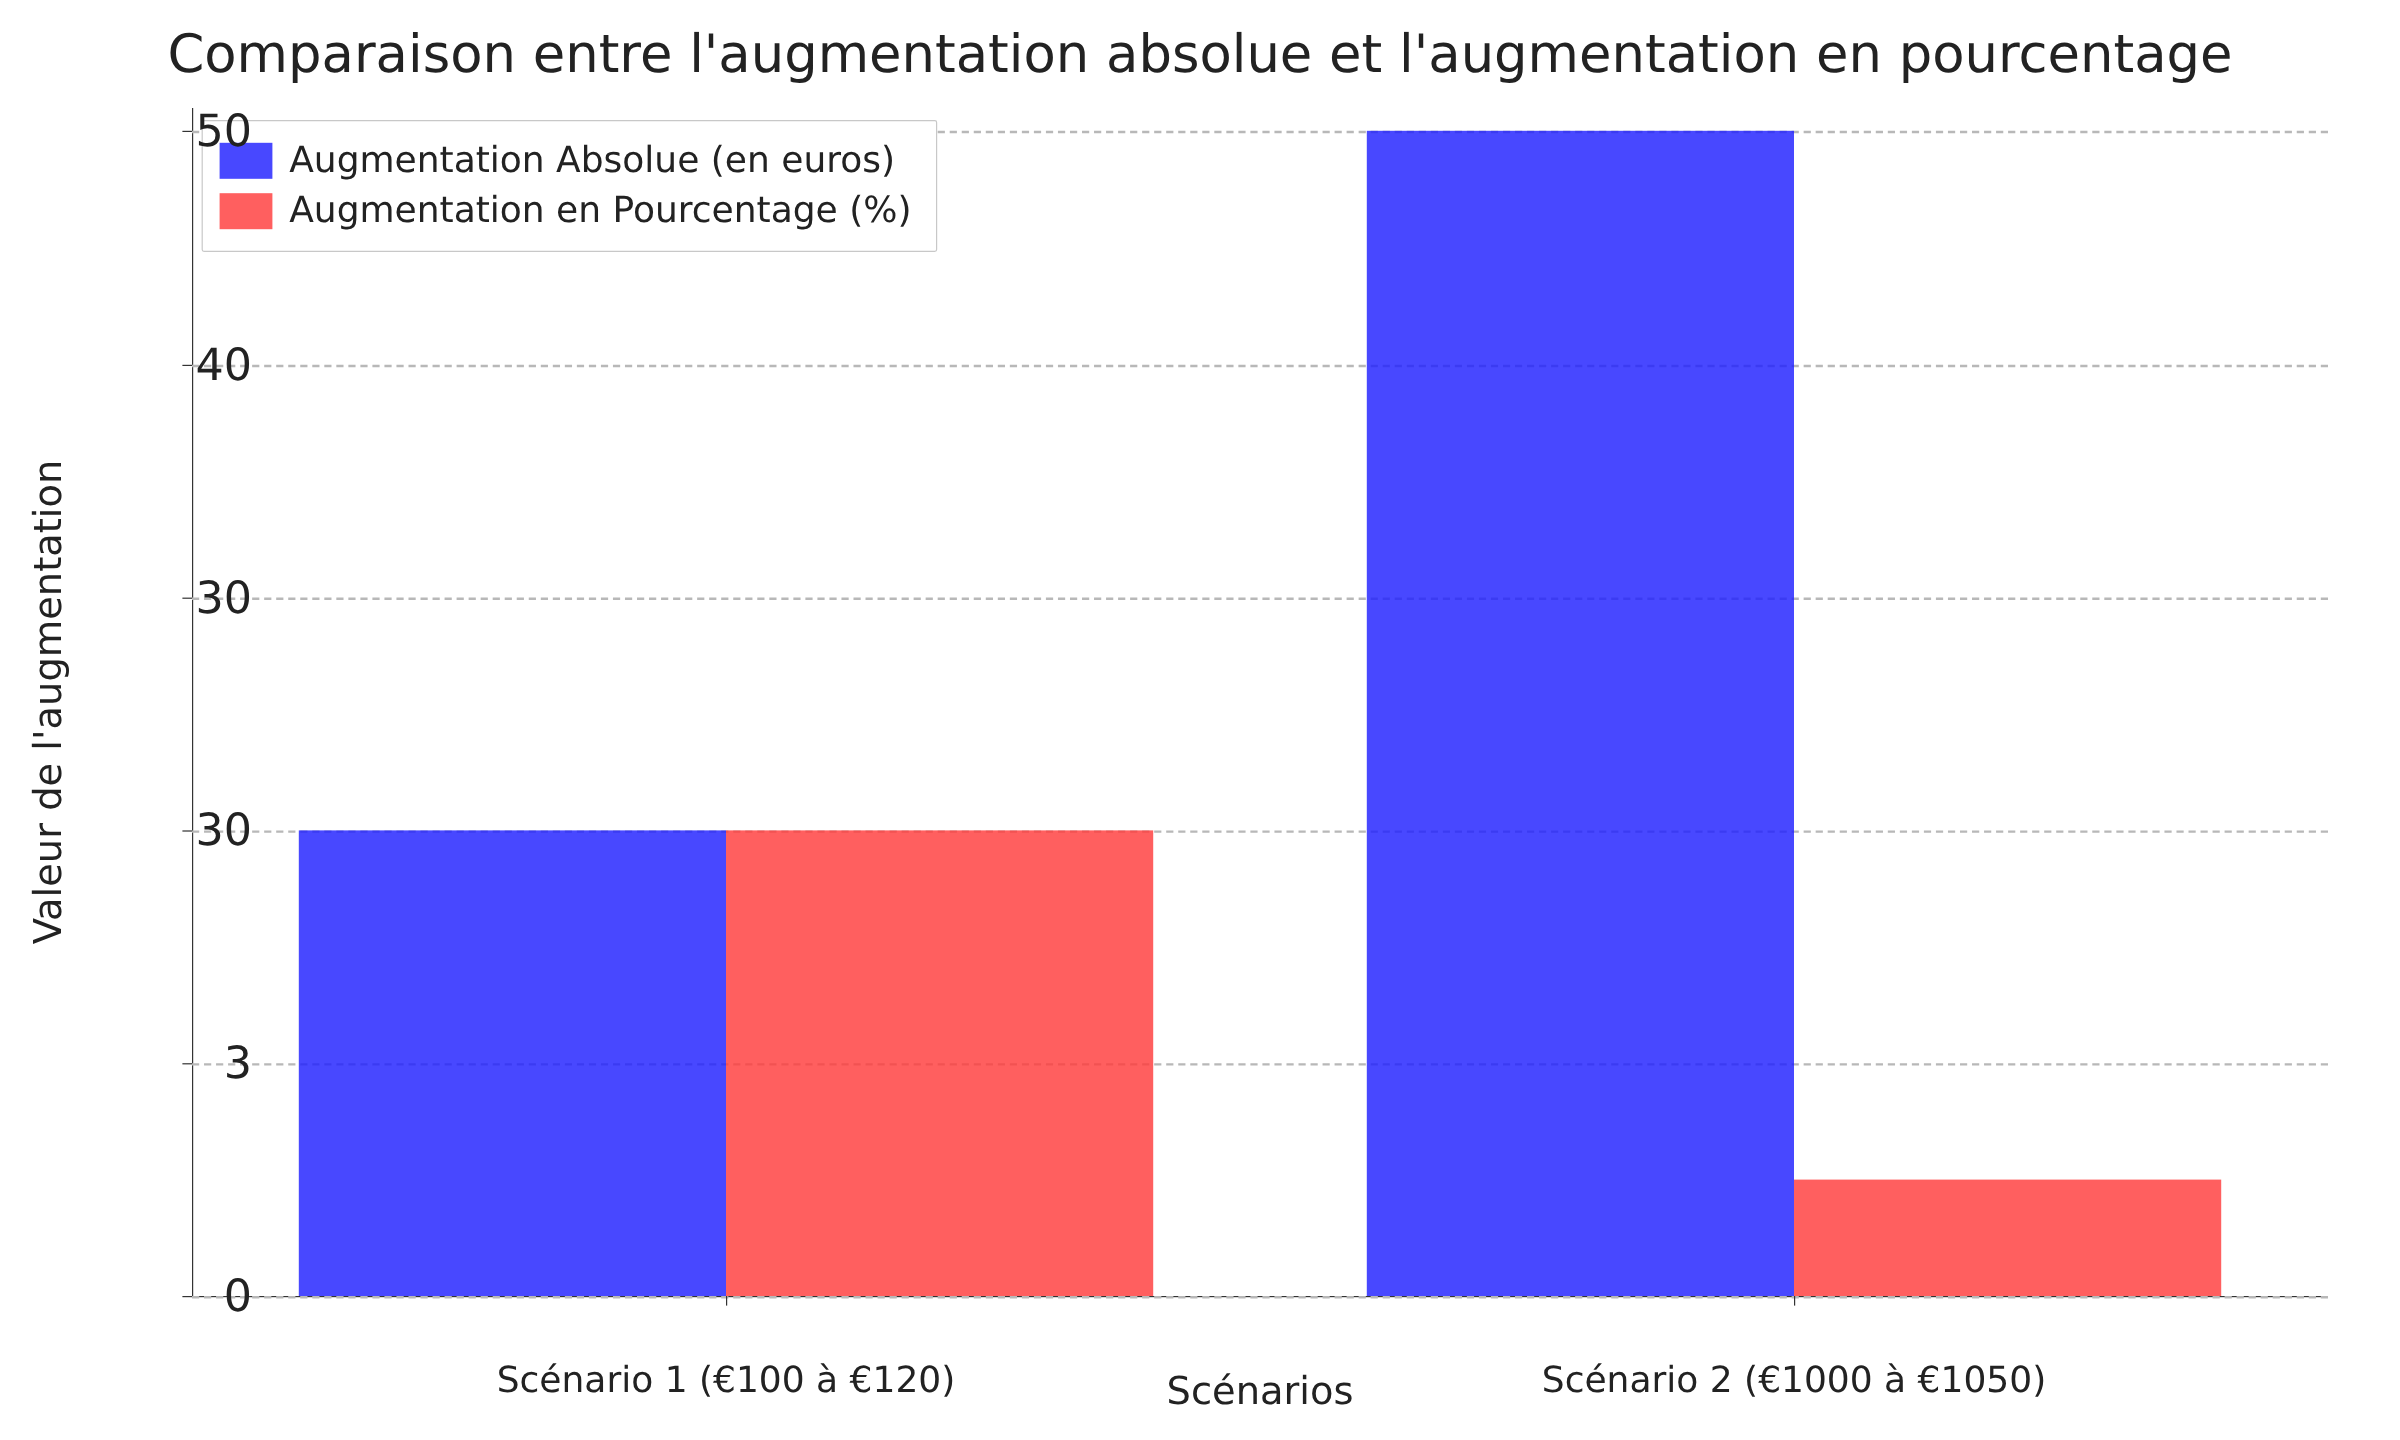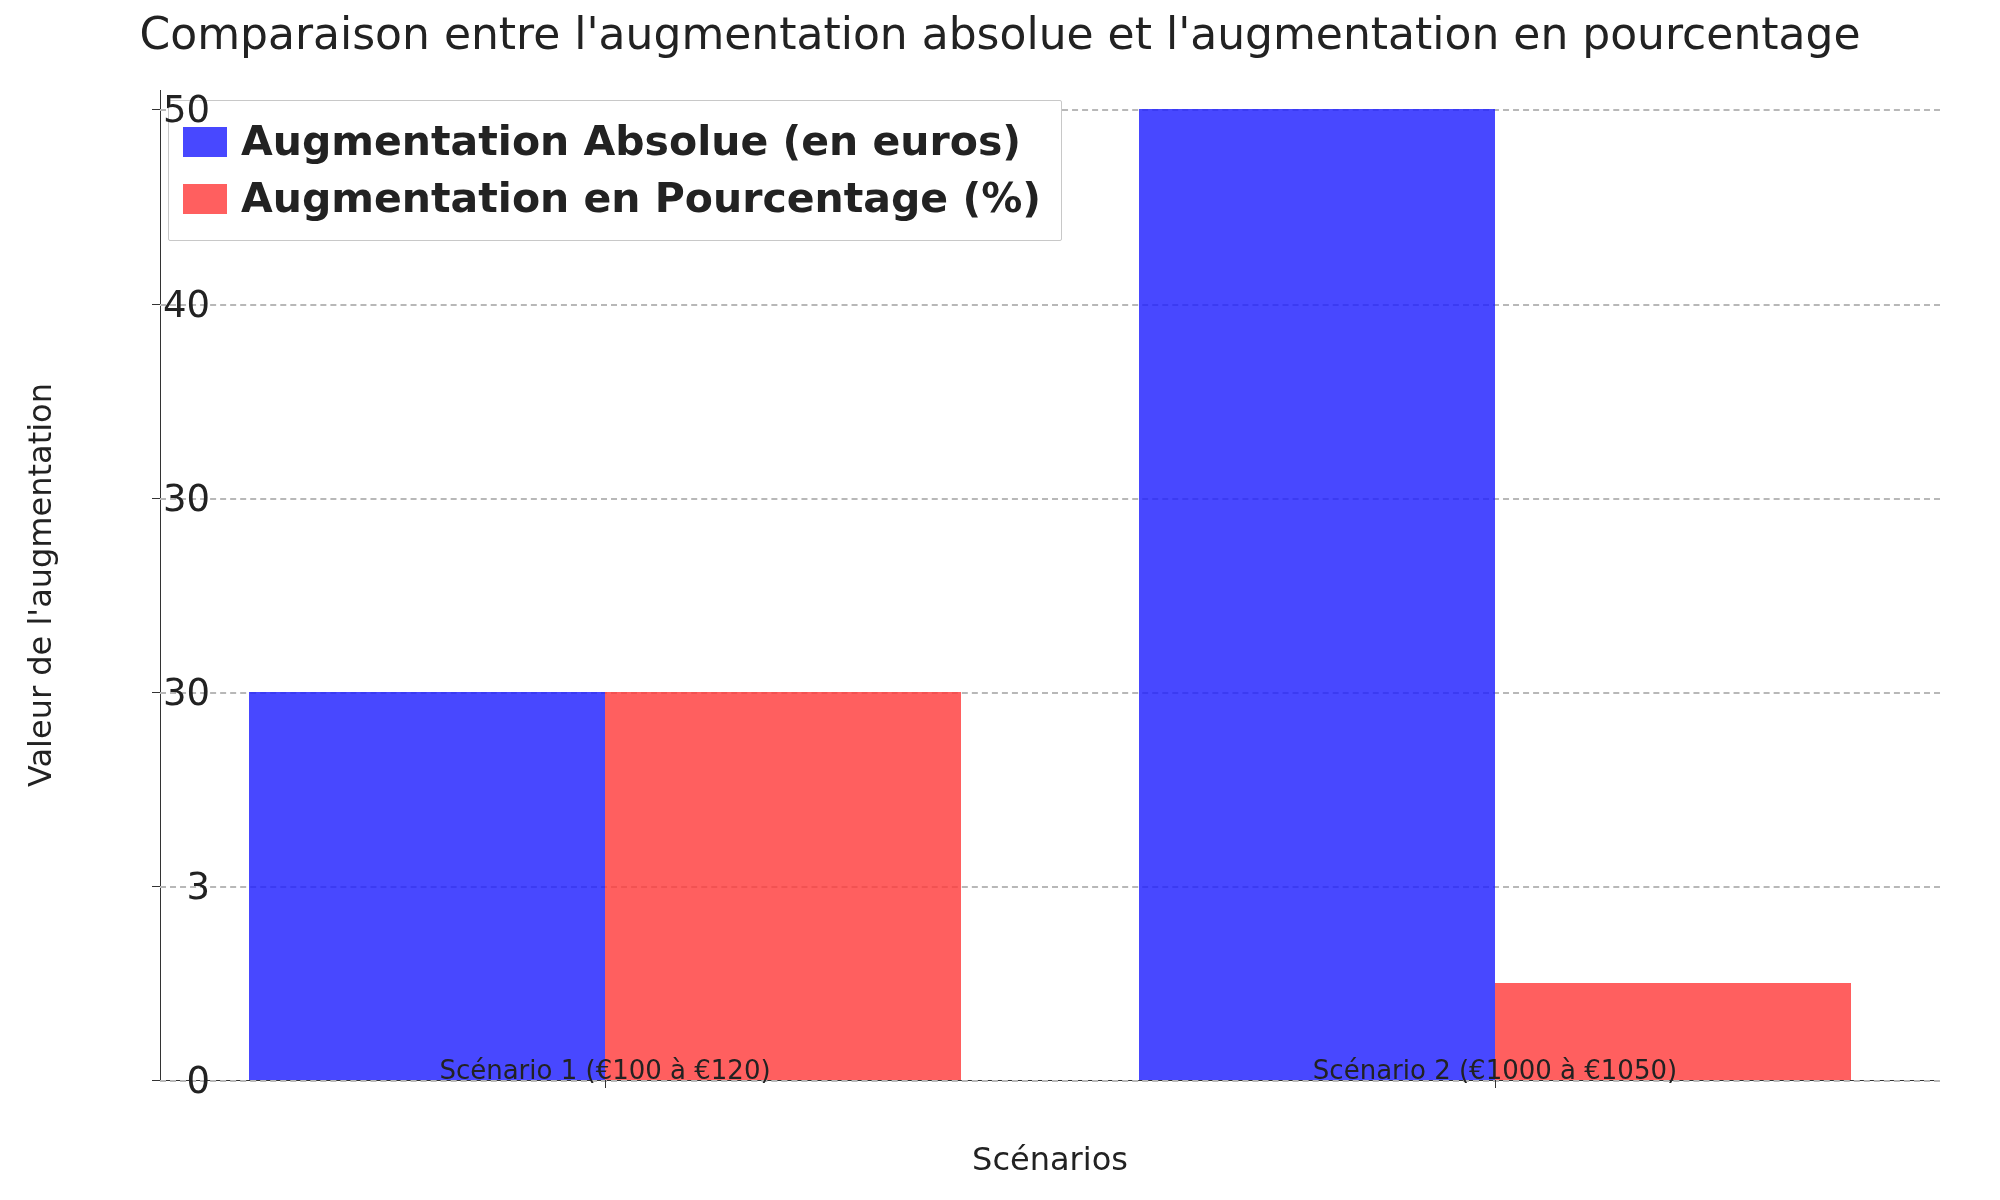--- a/index.html
+++ b/index.html
@@ -11,21 +11,21 @@
     font-family: "DejaVu Sans", "Helvetica Neue", Arial, sans-serif;
     color: #222;
   }
   .figure {
     position: relative;
     width: 2000px;
     height: 1200px;
   }
   .title {
     position: absolute;
-    top: 8px;
+    top: 20px;
     left: 0;
     width: 2000px;
     text-align: center;
     font-size: 44px;
     font-weight: 400;
   }
   .plot {
     position: absolute;
     left: 160px;
     top: 90px;
@@ -48,22 +48,22 @@
   .ytick {
     position: absolute;
     right: 1790px;
     width: 60px;
     text-align: right;
     font-size: 37px;
     transform: translateY(-50%);
   }
   .xtick {
     position: absolute;
-    top: 1055px;
-    font-size: 26px;
+    top: 1133px;
+    font-size: 30px;
     text-align: left;
     transform: translateX(-50%);
     white-space: nowrap;
   }
   .ylabel {
     position: absolute;
     left: 40px;
     top: 585px;
     transform: translate(-50%, -50%) rotate(-90deg);
     font-size: 32px;
@@ -83,22 +83,21 @@
   .bar.blue { background: rgba(32, 32, 255, 0.82); }
   .bar.red  { background: rgba(255, 60, 60, 0.82); }
   .legend {
     position: absolute;
     left: 168px;
     top: 100px;
     background: #ffffff;
     border: 1.5px solid #c8c8c8;
     border-radius: 2px;
     padding: 12px 20px 12px 14px;
-    font-size: 41px;
-    font-weight: bold;
+    font-size: 30px;
   }
   .legend-row {
     display: flex;
     align-items: center;
     gap: 14px;
     line-height: 1.4;
   }
   .legend-swatch {
     width: 44px;
     height: 30px;

